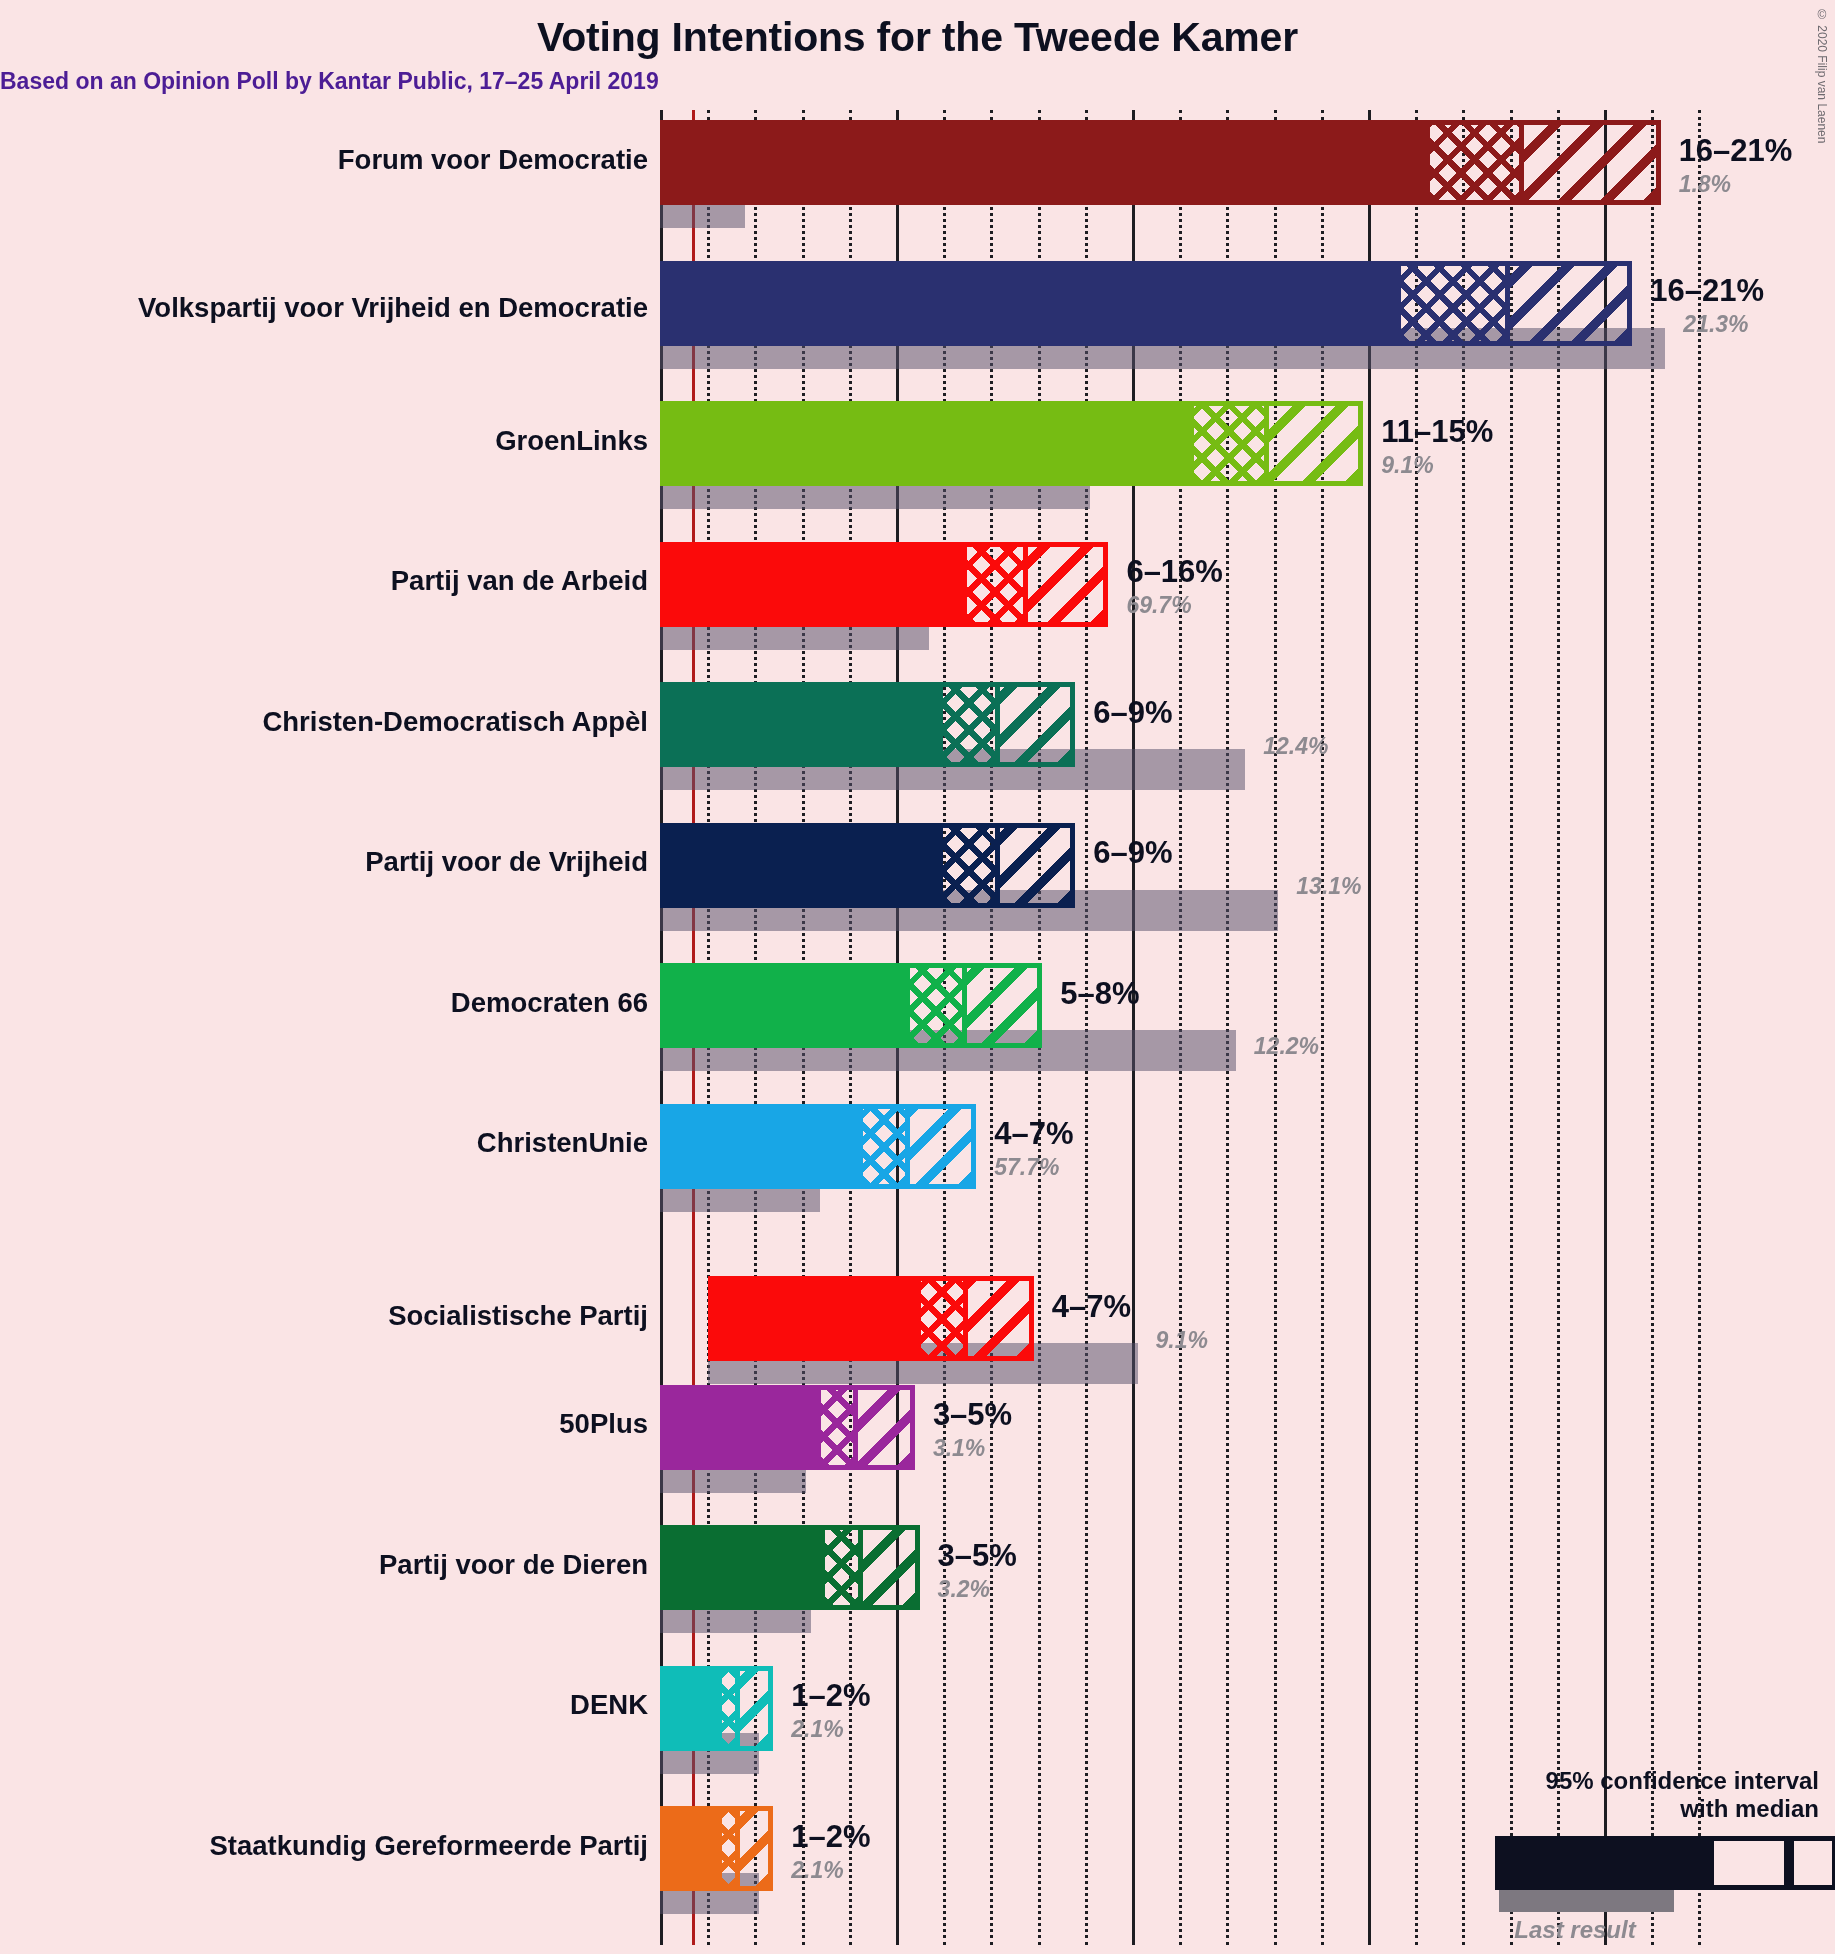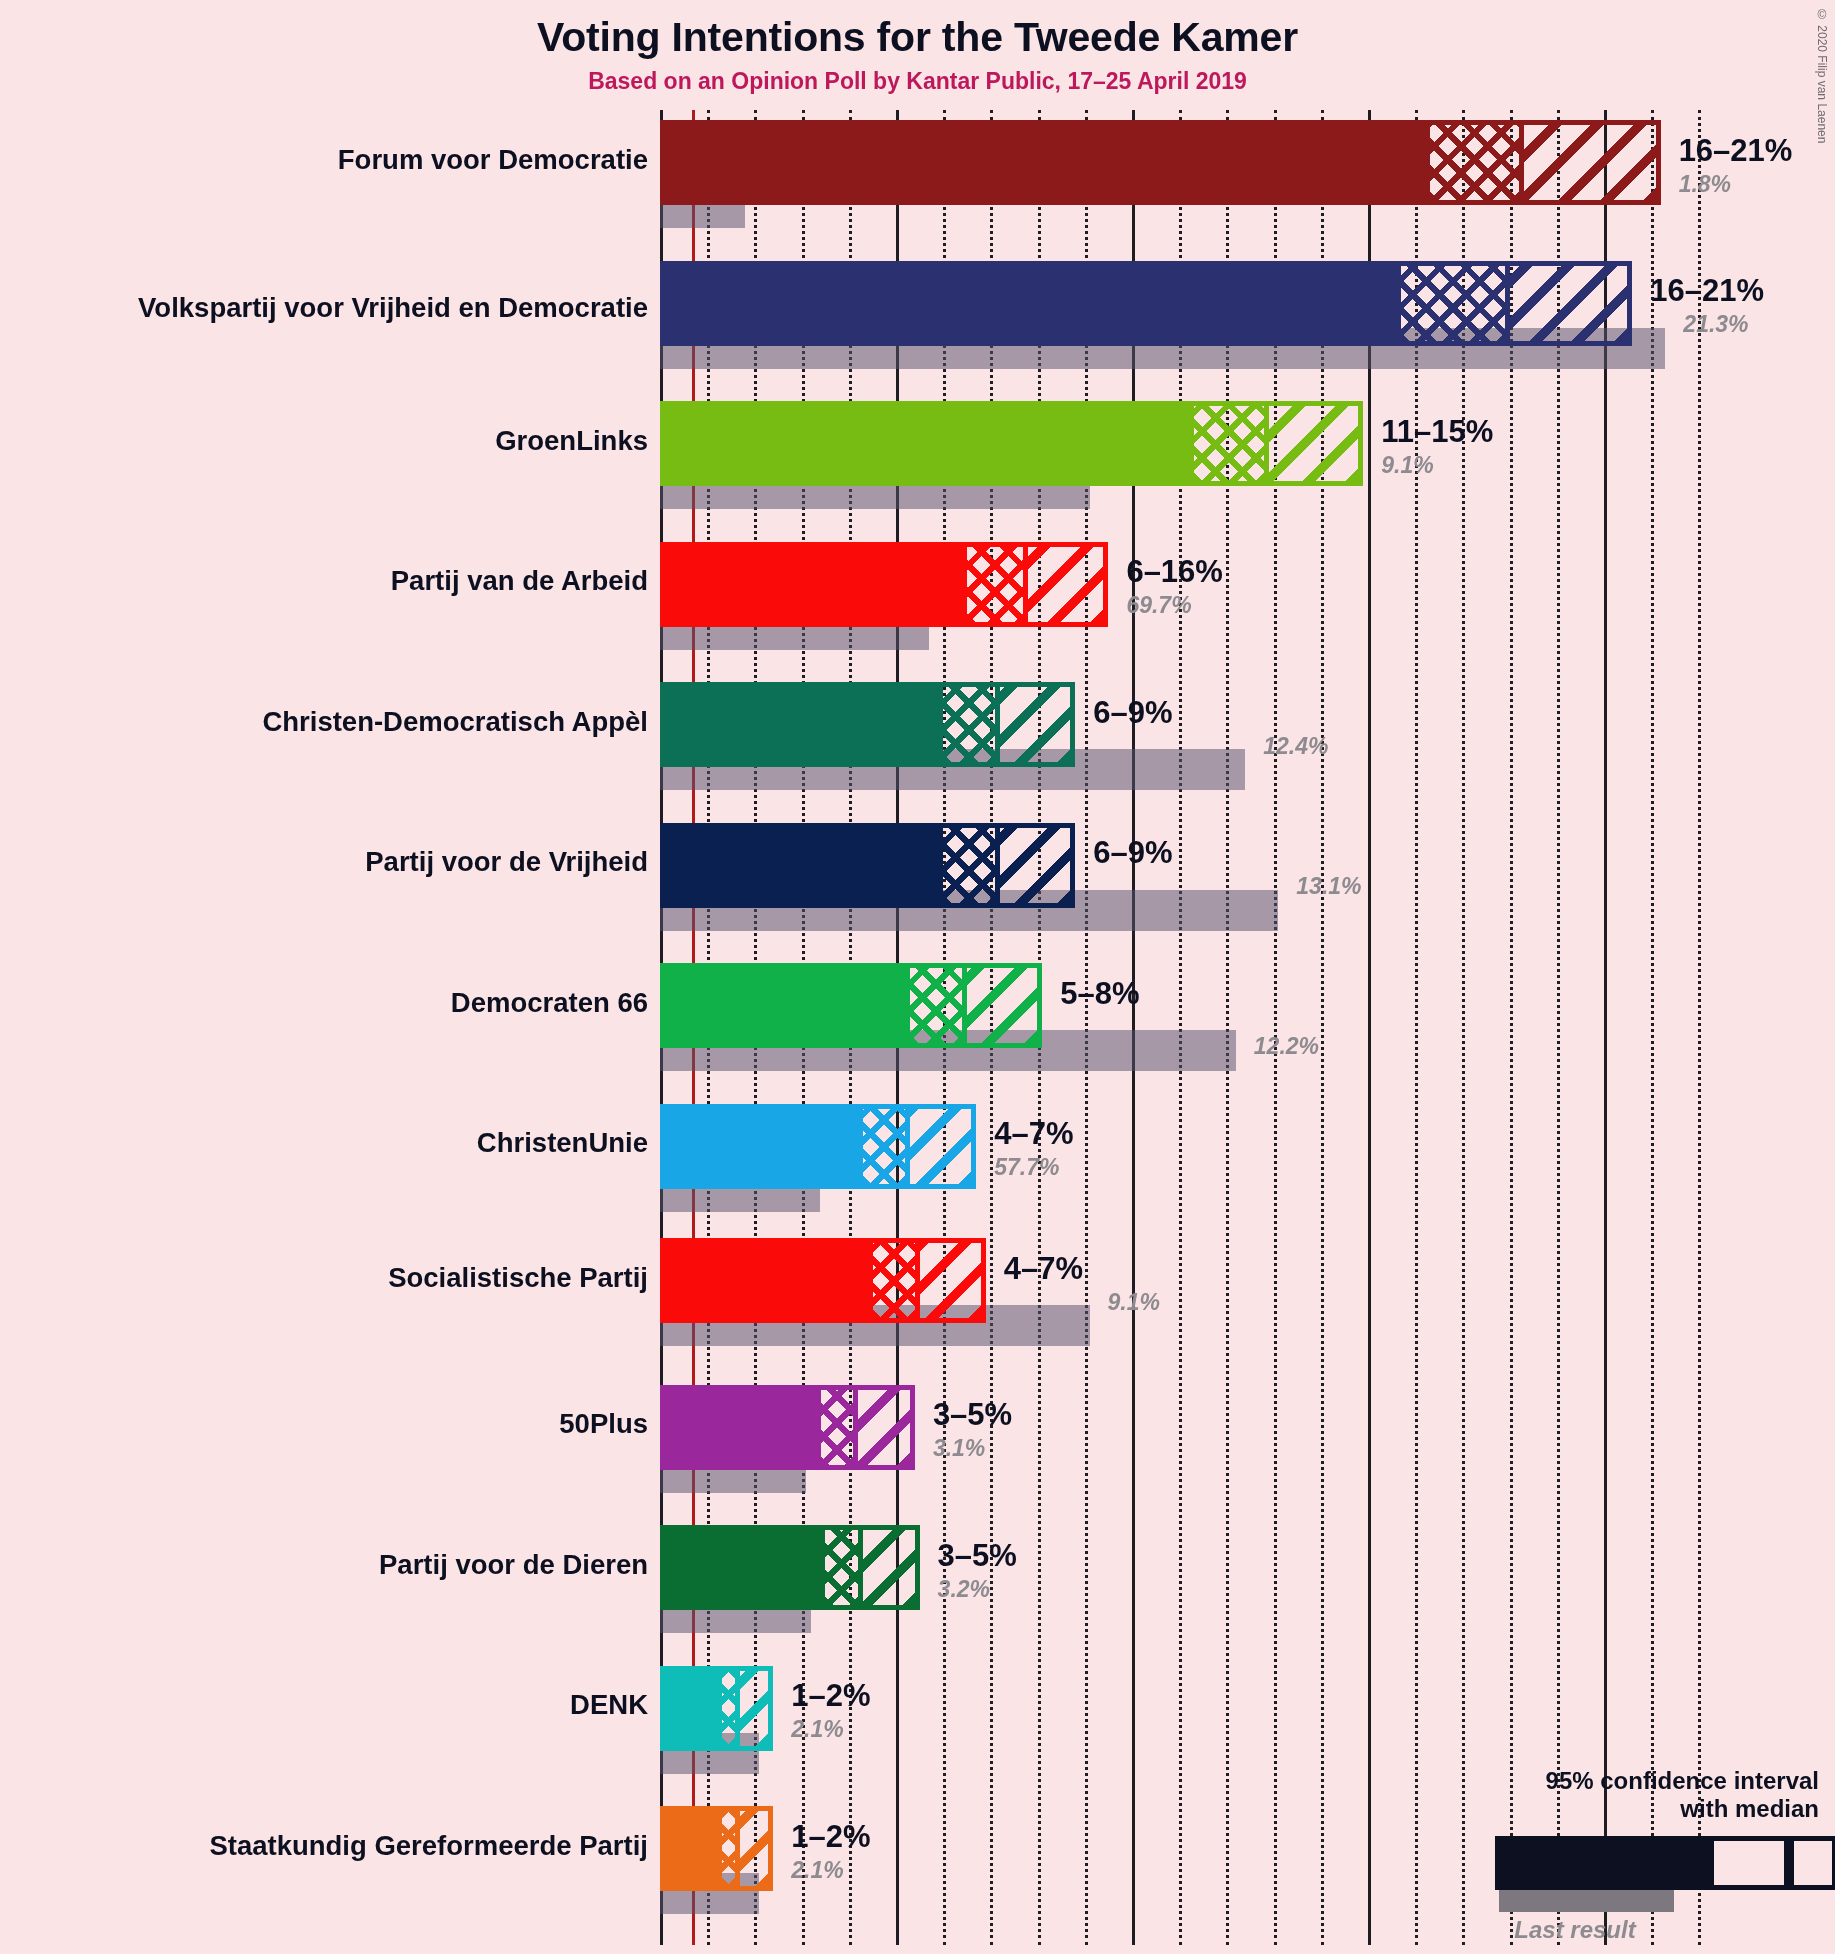--- a/index.html
+++ b/index.html
@@ -13,21 +13,21 @@
   }
   #chart-root{position:absolute;inset:0;}
 
   .title{
     position:absolute;left:0;right:0;top:14px;
     text-align:center;font-size:41px;font-weight:bold;
     letter-spacing:-0.2px;color:#0d1020;
   }
   .subtitle{
     position:absolute;left:0;right:0;top:68px;
-    text-align:center;font-size:23px;font-weight:bold;color:#be185d;
+    font-size:23px;font-weight:bold;color:#4c1d95;
   }
   .copyright{
     position:absolute;top:8px;right:6px;
     font-size:12px;color:#6f6b70;
     writing-mode:vertical-rl;
     white-space:nowrap;
   }
 
   
   #plot{
@@ -190,21 +190,21 @@
         <div class="label" style="top: 23.5px;">ChristenUnie</div>
         <div class="lastres" style="top: 67px; height: 41px; width: 160.48px; background: rgb(88, 83, 107);"></div>
         <div class="bar-wrap" style="top: 0px; height: 85px; width: 316.24px;">
           <div class="seg solid" style="width: 198.24px; background: rgb(24, 166, 230);"></div>
           <div class="seg cross" style="left: 198.24px; width: 51.92px; border: 5px solid rgb(24, 166, 230); background-image: repeating-linear-gradient(45deg, rgb(24, 166, 230) 0px, rgb(24, 166, 230) 6px, transparent 6px, transparent 19px), repeating-linear-gradient(-45deg, rgb(24, 166, 230) 0px, rgb(24, 166, 230) 6px, transparent 6px, transparent 19px);"></div>
           <div class="seg diag" style="left: 250.16px; width: 66.08px; border-top: 5px solid rgb(24, 166, 230); border-right: 5px solid rgb(24, 166, 230); border-bottom: 5px solid rgb(24, 166, 230); border-left: none; border-image: initial; background-image: repeating-linear-gradient(-45deg, rgb(24, 166, 230) 0px, rgb(24, 166, 230) 9px, transparent 9px, transparent 30px);"></div>
         </div>
         <div class="vlabel" style="left: 334.24px; top: 12.5px;">4–7%</div>
         <div class="lrlabel" style="left: 334.24px; top: 50.5px;">57.7%</div>
       </div>
-      <div class="row" style="top: 1128px; height: 108px;">
+      <div class="row" style="top: 1166px; height: 108px; margin-left: 48px;">
         <div class="label" style="top: 23.5px;">Socialistische Partij</div>
         <div class="lastres" style="top: 67px; height: 41px; width: 429.52px; background: rgb(88, 83, 107);"></div>
         <div class="bar-wrap" style="top: 0px; height: 85px; width: 325.68px;">
           <div class="seg solid" style="width: 207.68px; background: rgb(251, 10, 10);"></div>
           <div class="seg cross" style="left: 207.68px; width: 51.92px; border: 5px solid rgb(251, 10, 10); background-image: repeating-linear-gradient(45deg, rgb(251, 10, 10) 0px, rgb(251, 10, 10) 6px, transparent 6px, transparent 19px), repeating-linear-gradient(-45deg, rgb(251, 10, 10) 0px, rgb(251, 10, 10) 6px, transparent 6px, transparent 19px);"></div>
           <div class="seg diag" style="left: 259.6px; width: 66.08px; border-top: 5px solid rgb(251, 10, 10); border-right: 5px solid rgb(251, 10, 10); border-bottom: 5px solid rgb(251, 10, 10); border-left: none; border-image: initial; background-image: repeating-linear-gradient(-45deg, rgb(251, 10, 10) 0px, rgb(251, 10, 10) 9px, transparent 9px, transparent 30px);"></div>
         </div>
         <div class="vlabel" style="left: 343.68px; top: 12.5px;">4–7%</div>
         <div class="lrlabel" style="left: 447.52px; top: 50.5px;">9.1%</div>
       </div>

